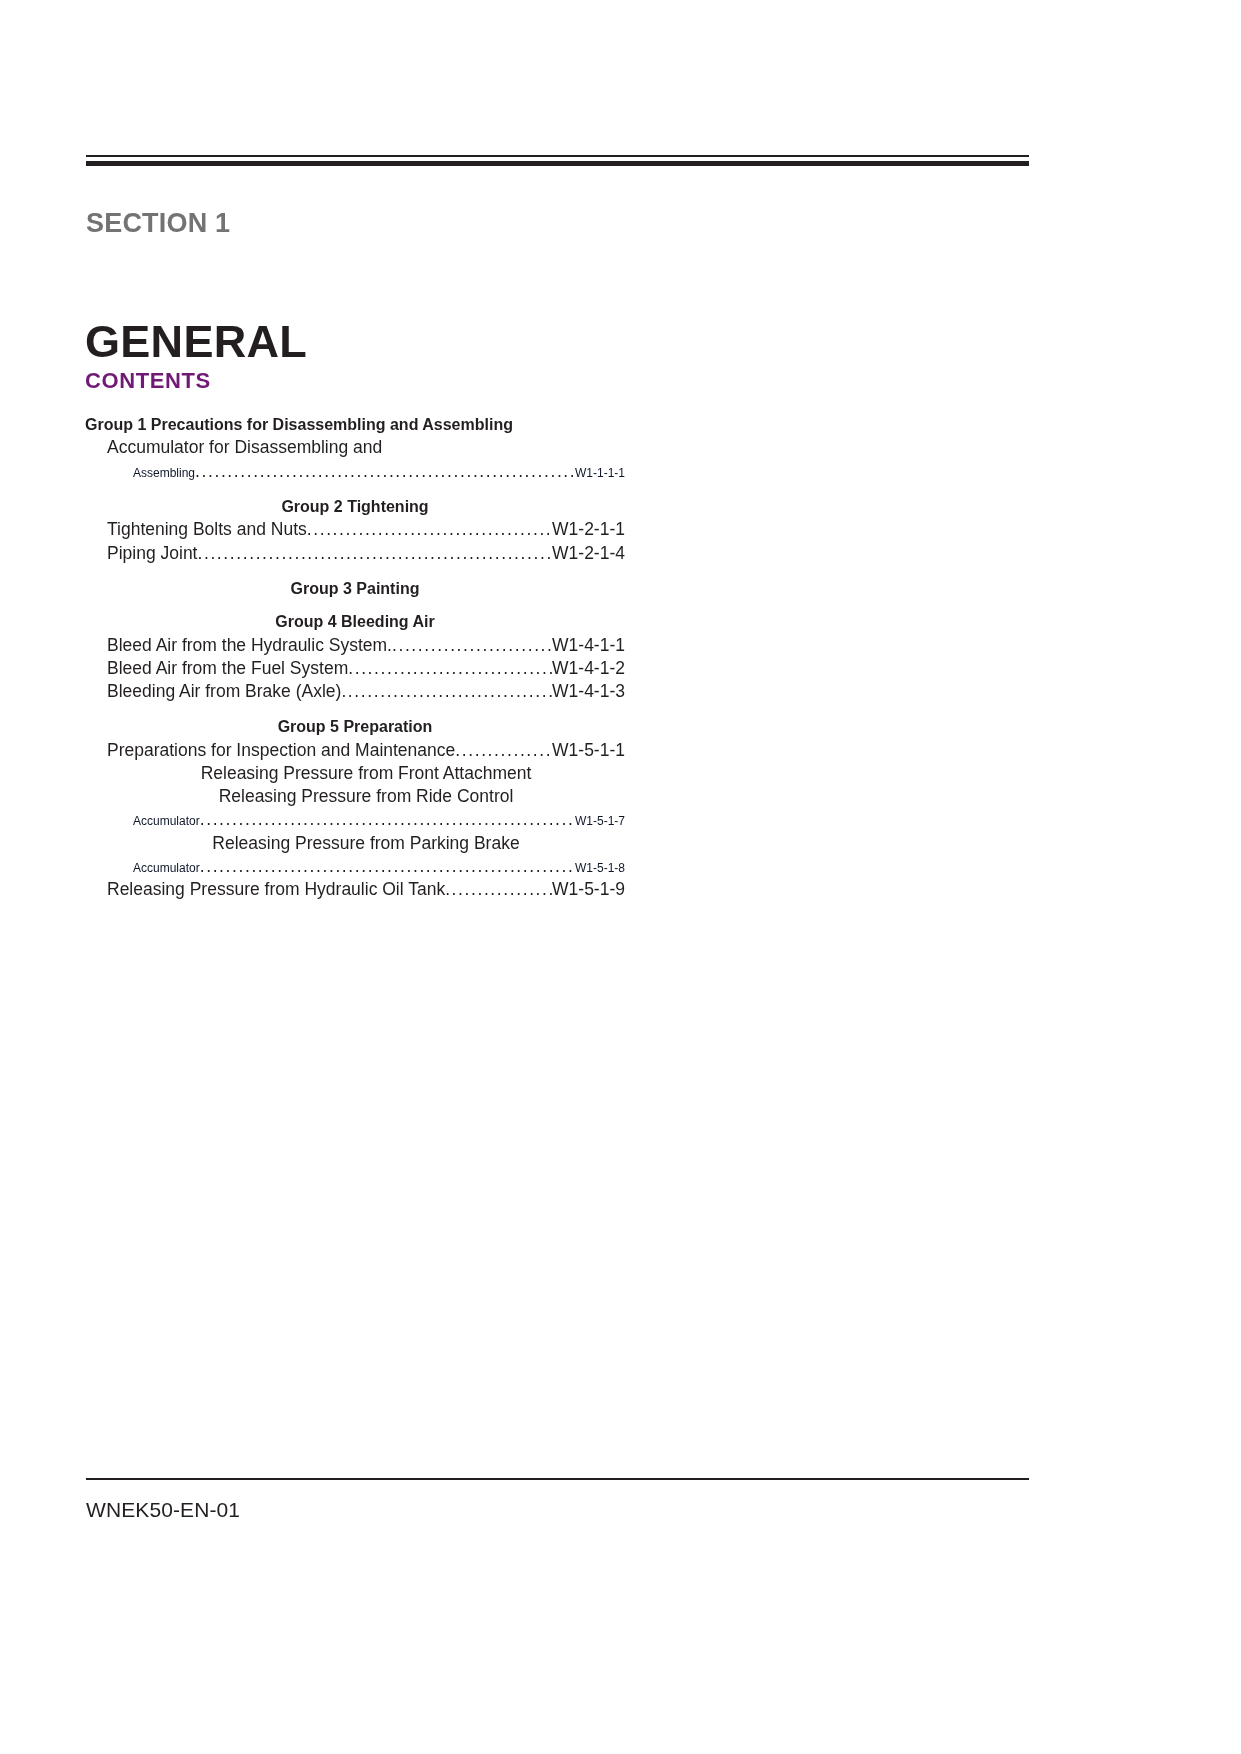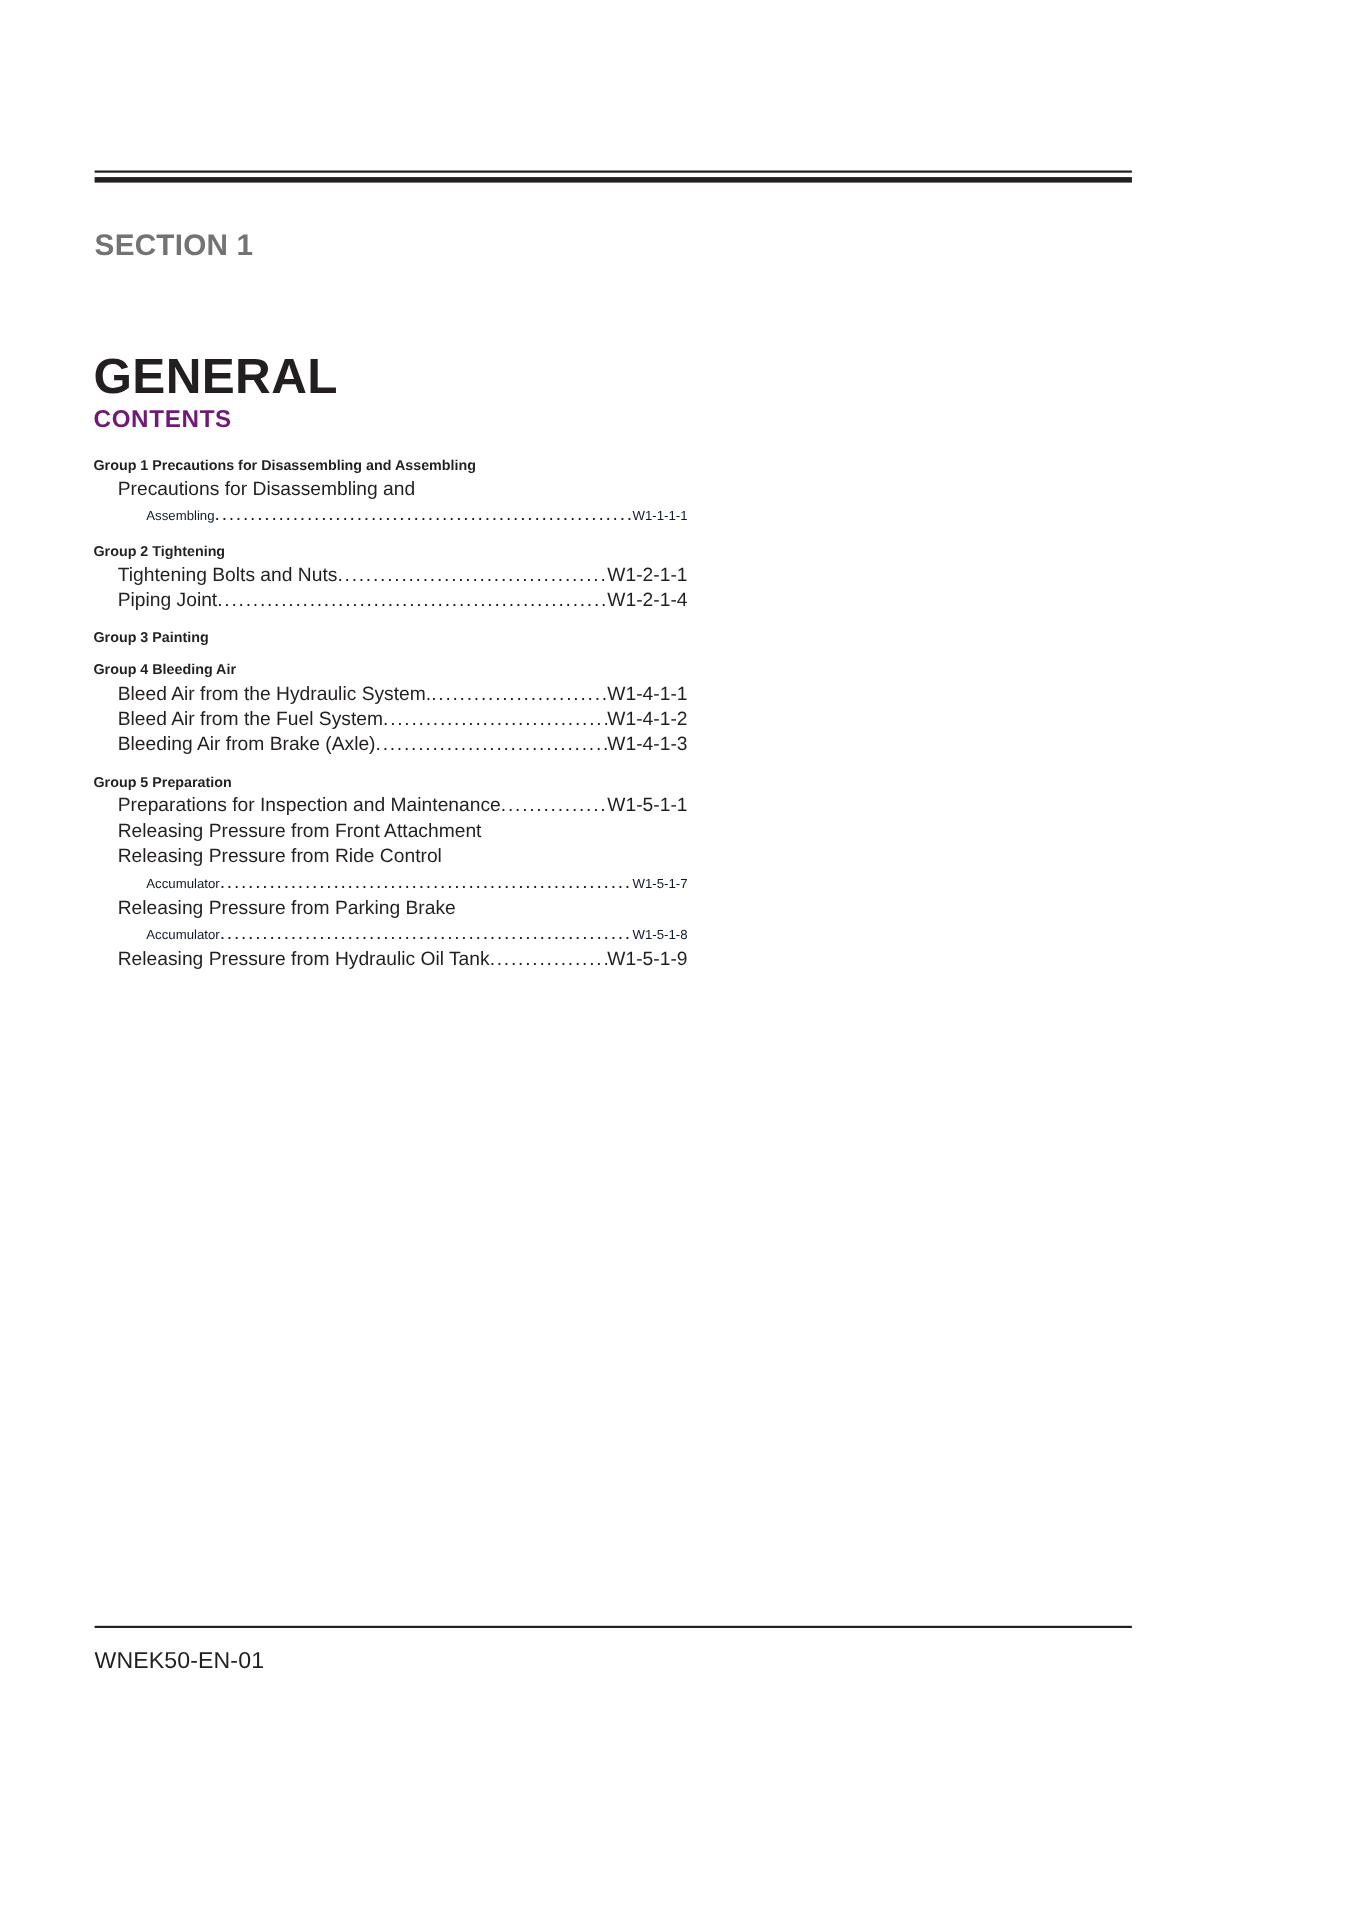--- a/index.html
+++ b/index.html
@@ -75,24 +75,24 @@
     font-weight: bold;
     letter-spacing: 0.6px;
     color: #701a75;
     margin-bottom: 21px;
     padding-right: 1px;
   }
 
   .group {
     margin: 0;
   }
-  .group + .group { margin-top: 0; }
+  .group + .group { margin-top: 0; text-align: center; }
 
   .group-heading {
-    font-size: 13px;
+    font-size: 16px;
     font-weight: bold;
     color: #231f20;
     line-height: 1.21;
     margin-top: 14px;
     margin-bottom: 2px;
   }
   .group:first-of-type > .group-heading { margin-top: 0; }
 
   .entries { }
 
@@ -172,21 +172,21 @@
   <div class="section-label">SECTION 1</div>
 
   <div class="section-title">GENERAL</div>
 
   <div class="toc">
     <div class="contents-heading">CONTENTS</div>
     <div id="toc-groups">
         <div class="group">
           <div class="group-heading">Group 1 Precautions for Disassembling and Assembling</div>
           <div class="entries">
-            <div class="entry-wrap-first">Precautions for Disassembling and</div>
+            <div class="entry-wrap-first">Accumulator for Disassembling and</div>
             <div class="entry-wrap-second">
               <div class="entry-line">
                 <span class="entry-title">Assembling</span>
                 <span class="leader"></span>
                 <span class="pageref">W1-1-1-1</span>
               </div>
             </div>
           </div>
         </div>
         <div class="group">

